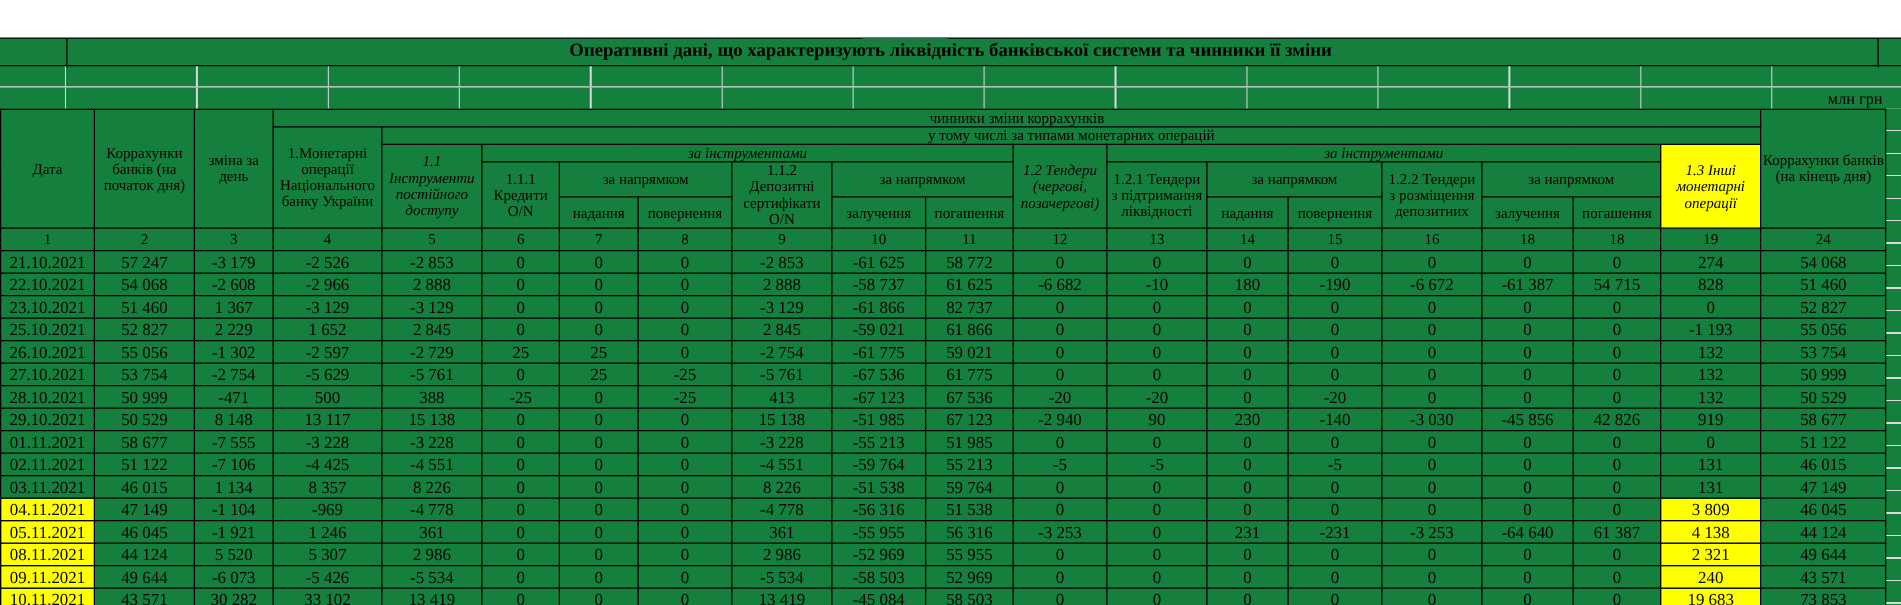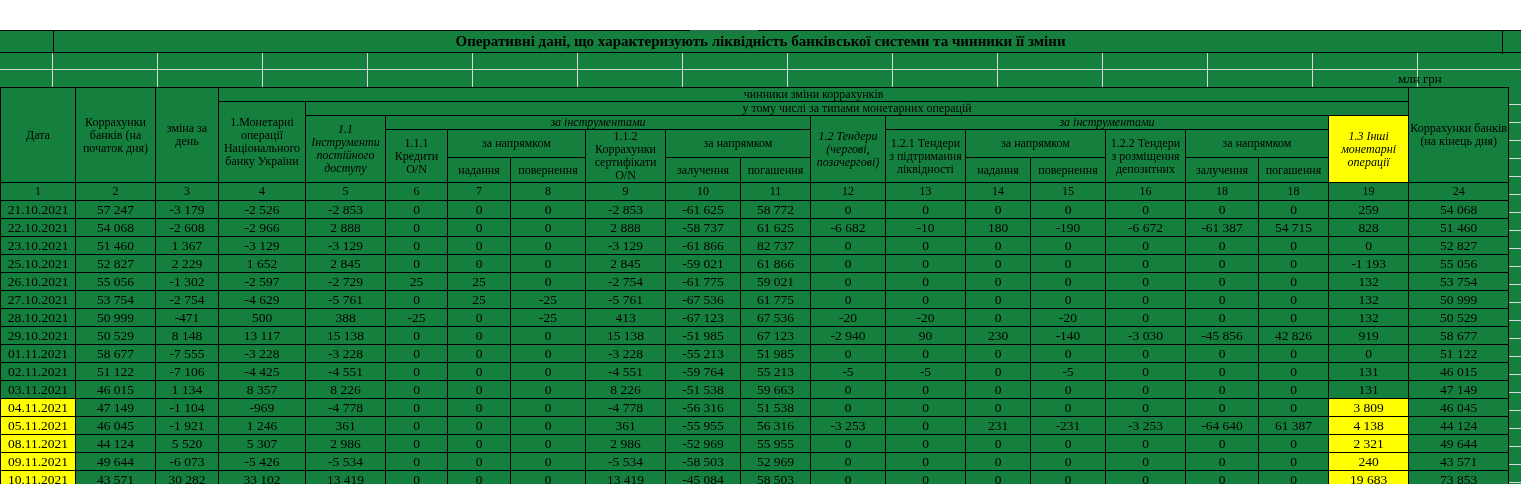--- a/index.html
+++ b/index.html
@@ -25,21 +25,21 @@
   
   .filler {
     position: absolute; left: 0; width: 1521px; height: 17px;
     background-image: repeating-linear-gradient(to right, transparent 0 104px, #d9d9d9 104px 105px);
     background-position: -52px 0;
     border-bottom: 1px solid #d9d9d9;
   }
   .f1 { top: 23px; } .f2 { top: 40px; border-bottom: none; }
   .units {
     position: absolute; top: 41px; left: 1398px; width: 108px;
-    font-size: 13px; color: #000;
+    text-align: right; font-size: 13px; color: #000;
   }
 
   
   table#grid {
     position: absolute; left: 0; top: 57px; width: 1508px;
     border-collapse: collapse; table-layout: fixed;
   }
   #grid th, #grid td {
     border: 1px solid #000; padding: 0 1px;
     text-align: center; vertical-align: middle;
@@ -119,21 +119,21 @@
       <tr class="h3">
         <th rowspan="3">1.1 Інструменти постійного доступу</th>
         <th colspan="6">за інструментами</th>
         <th rowspan="3">1.2 Тендери (чергові, позачергові)</th>
         <th colspan="6">за інструментами</th>
         <th rowspan="3" class="hl">1.3 Інші монетарні операції</th>
       </tr>
       <tr class="h4">
         <th rowspan="2">1.1.1 Кредити O/N</th>
         <th colspan="2">за напрямком</th>
-        <th rowspan="2">1.1.2 Коррахунки сертифікати O/N</th>
+        <th rowspan="2">1.1.2 Депозитні сертифікати O/N</th>
         <th colspan="2">за напрямком</th>
         <th rowspan="2">1.2.1 Тендери з підтримання ліквідності</th>
         <th colspan="2">за напрямком</th>
         <th rowspan="2">1.2.2 Тендери з розміщення депозитних</th>
         <th colspan="2">за напрямком</th>
       </tr>
       <tr class="h5">
         <th>надання</th>
         <th>повернення</th>
         <th>залучення</th>
@@ -179,21 +179,21 @@
           <td>-2 853</td>
           <td>-61 625</td>
           <td>58 772</td>
           <td>0</td>
           <td>0</td>
           <td>0</td>
           <td>0</td>
           <td>0</td>
           <td>0</td>
           <td>0</td>
-          <td>259</td>
+          <td>274</td>
           <td>54 068</td>
         </tr>
         <tr>
           <td>22.10.2021</td>
           <td>54 068</td>
           <td>-2 608</td>
           <td>-2 966</td>
           <td>2 888</td>
           <td>0</td>
           <td>0</td>
@@ -274,21 +274,21 @@
           <td>0</td>
           <td>0</td>
           <td>0</td>
           <td>132</td>
           <td>53 754</td>
         </tr>
         <tr>
           <td>27.10.2021</td>
           <td>53 754</td>
           <td>-2 754</td>
-          <td>-4 629</td>
+          <td>-5 629</td>
           <td>-5 761</td>
           <td>0</td>
           <td>25</td>
           <td>-25</td>
           <td>-5 761</td>
           <td>-67 536</td>
           <td>61 775</td>
           <td>0</td>
           <td>0</td>
           <td>0</td>
@@ -391,21 +391,21 @@
           <td>03.11.2021</td>
           <td>46 015</td>
           <td>1 134</td>
           <td>8 357</td>
           <td>8 226</td>
           <td>0</td>
           <td>0</td>
           <td>0</td>
           <td>8 226</td>
           <td>-51 538</td>
-          <td>59 663</td>
+          <td>59 764</td>
           <td>0</td>
           <td>0</td>
           <td>0</td>
           <td>0</td>
           <td>0</td>
           <td>0</td>
           <td>0</td>
           <td>131</td>
           <td>47 149</td>
         </tr>

